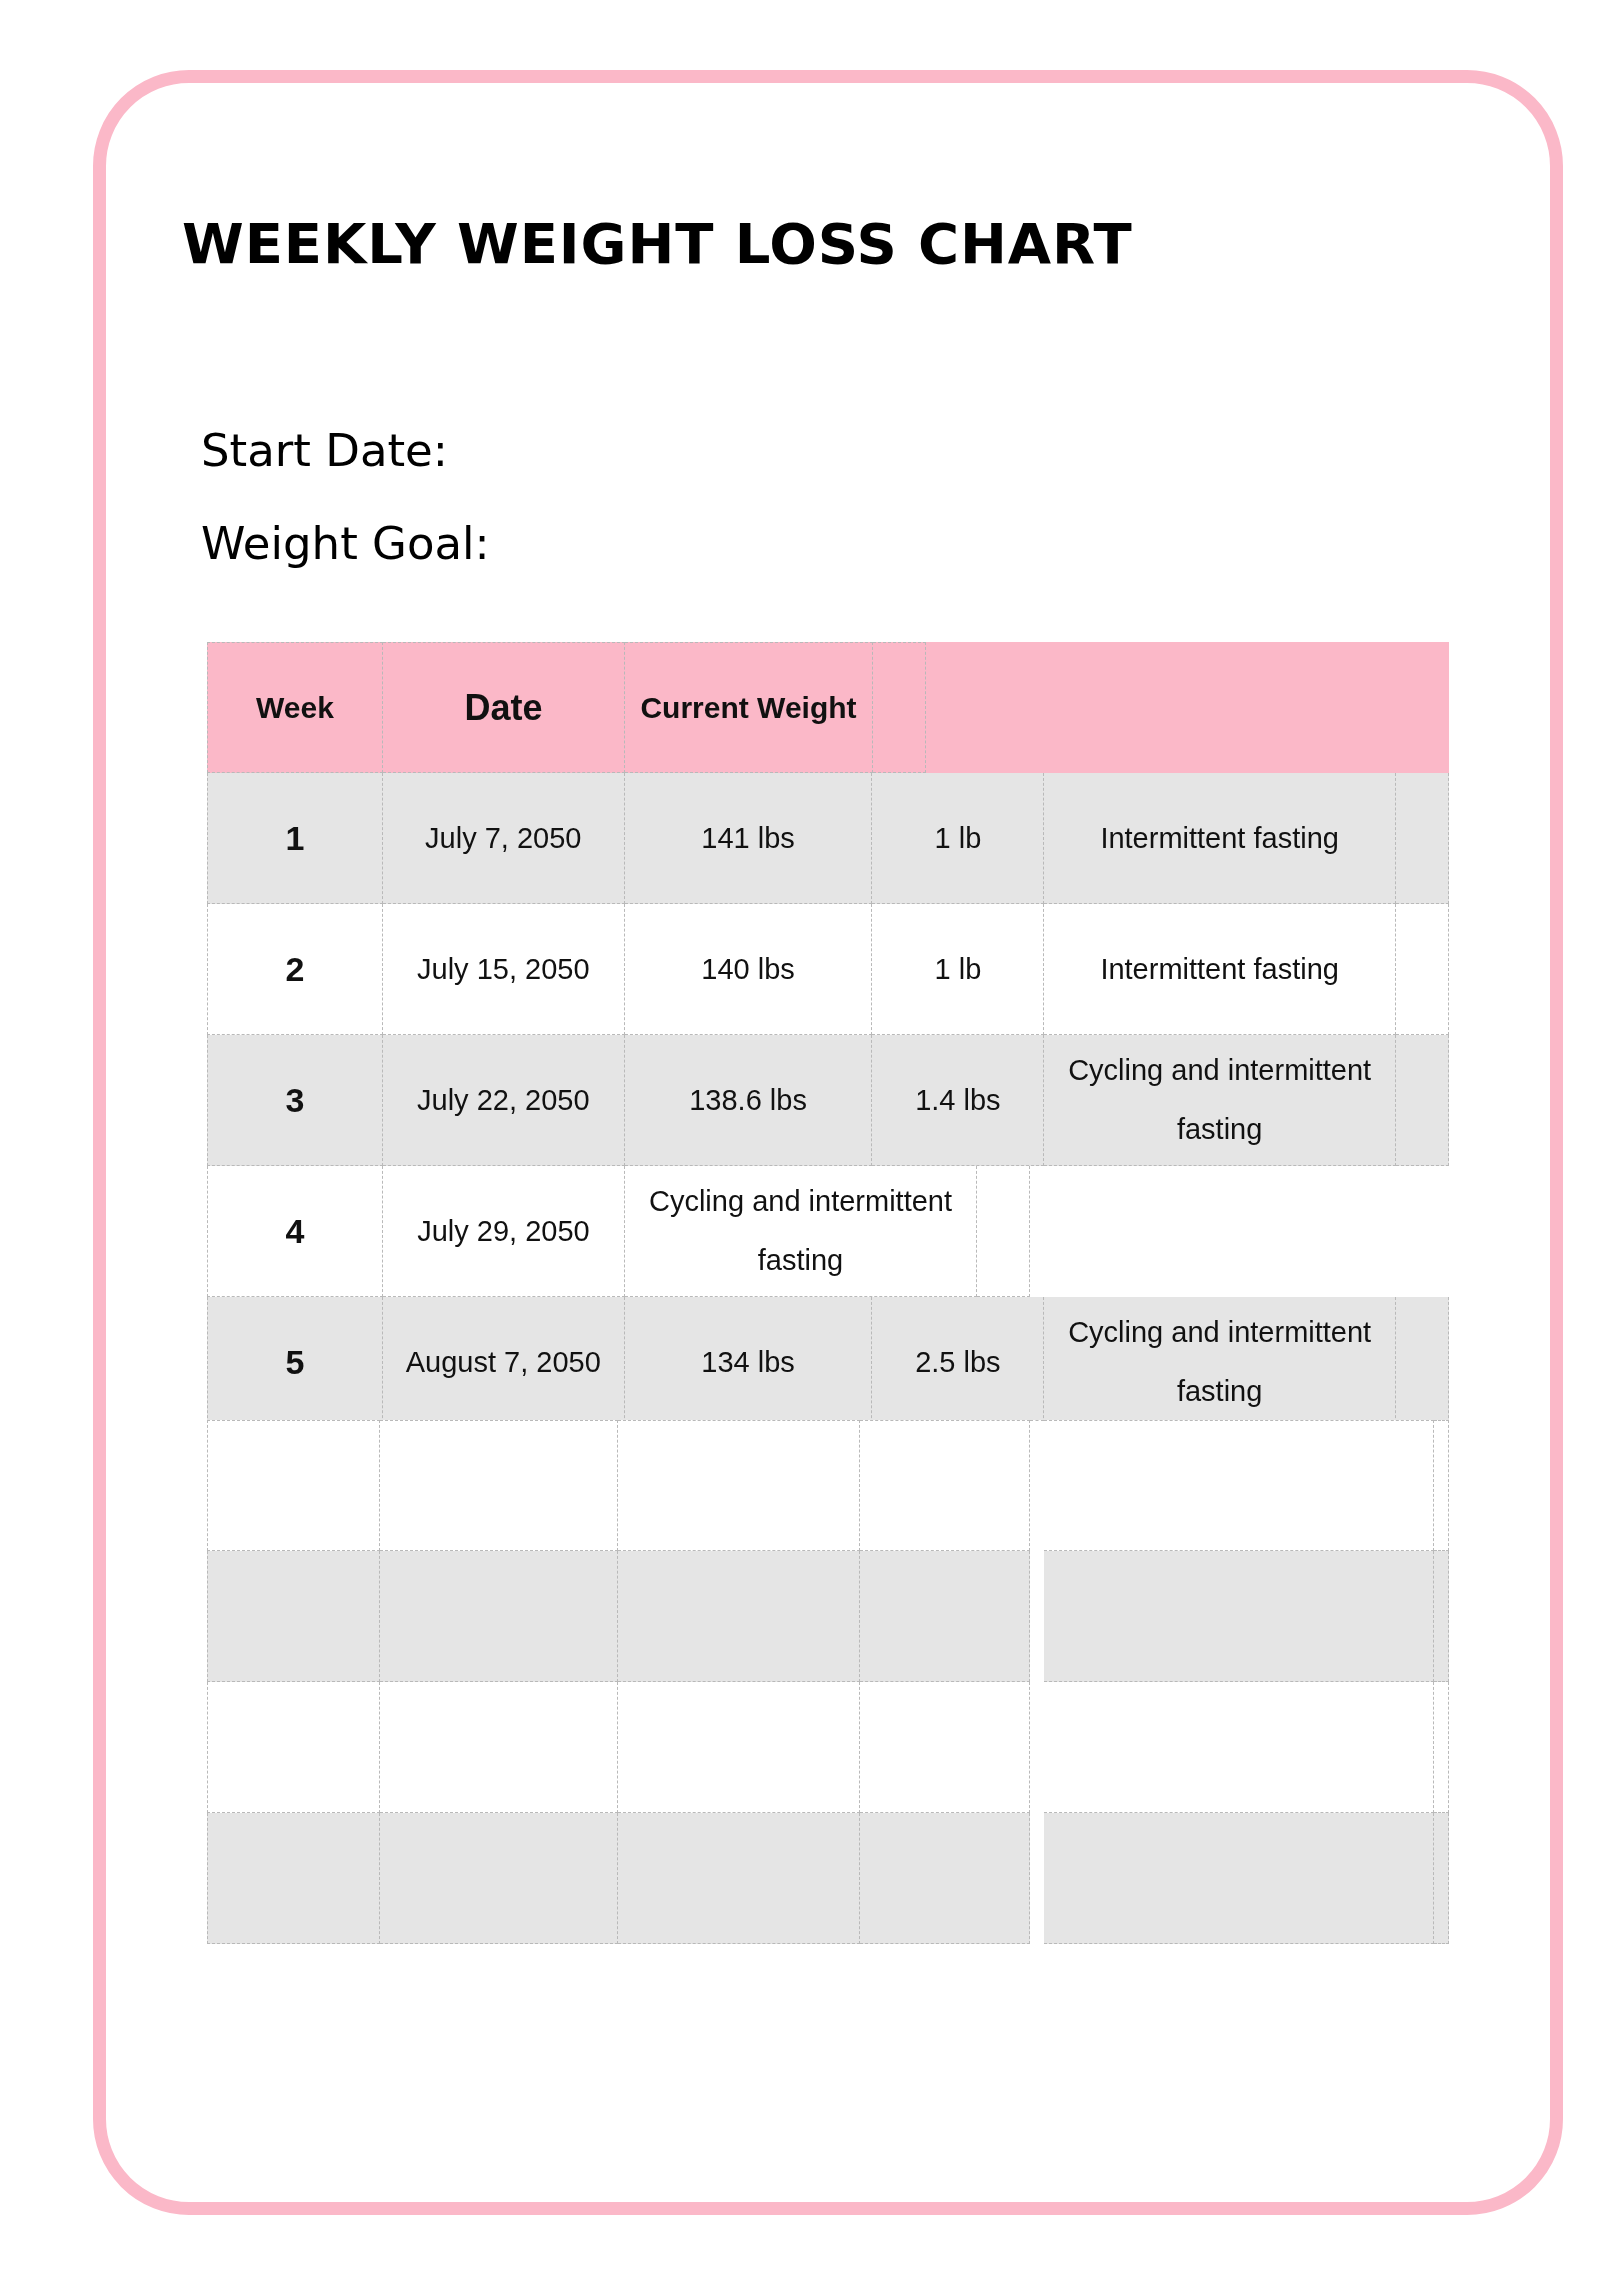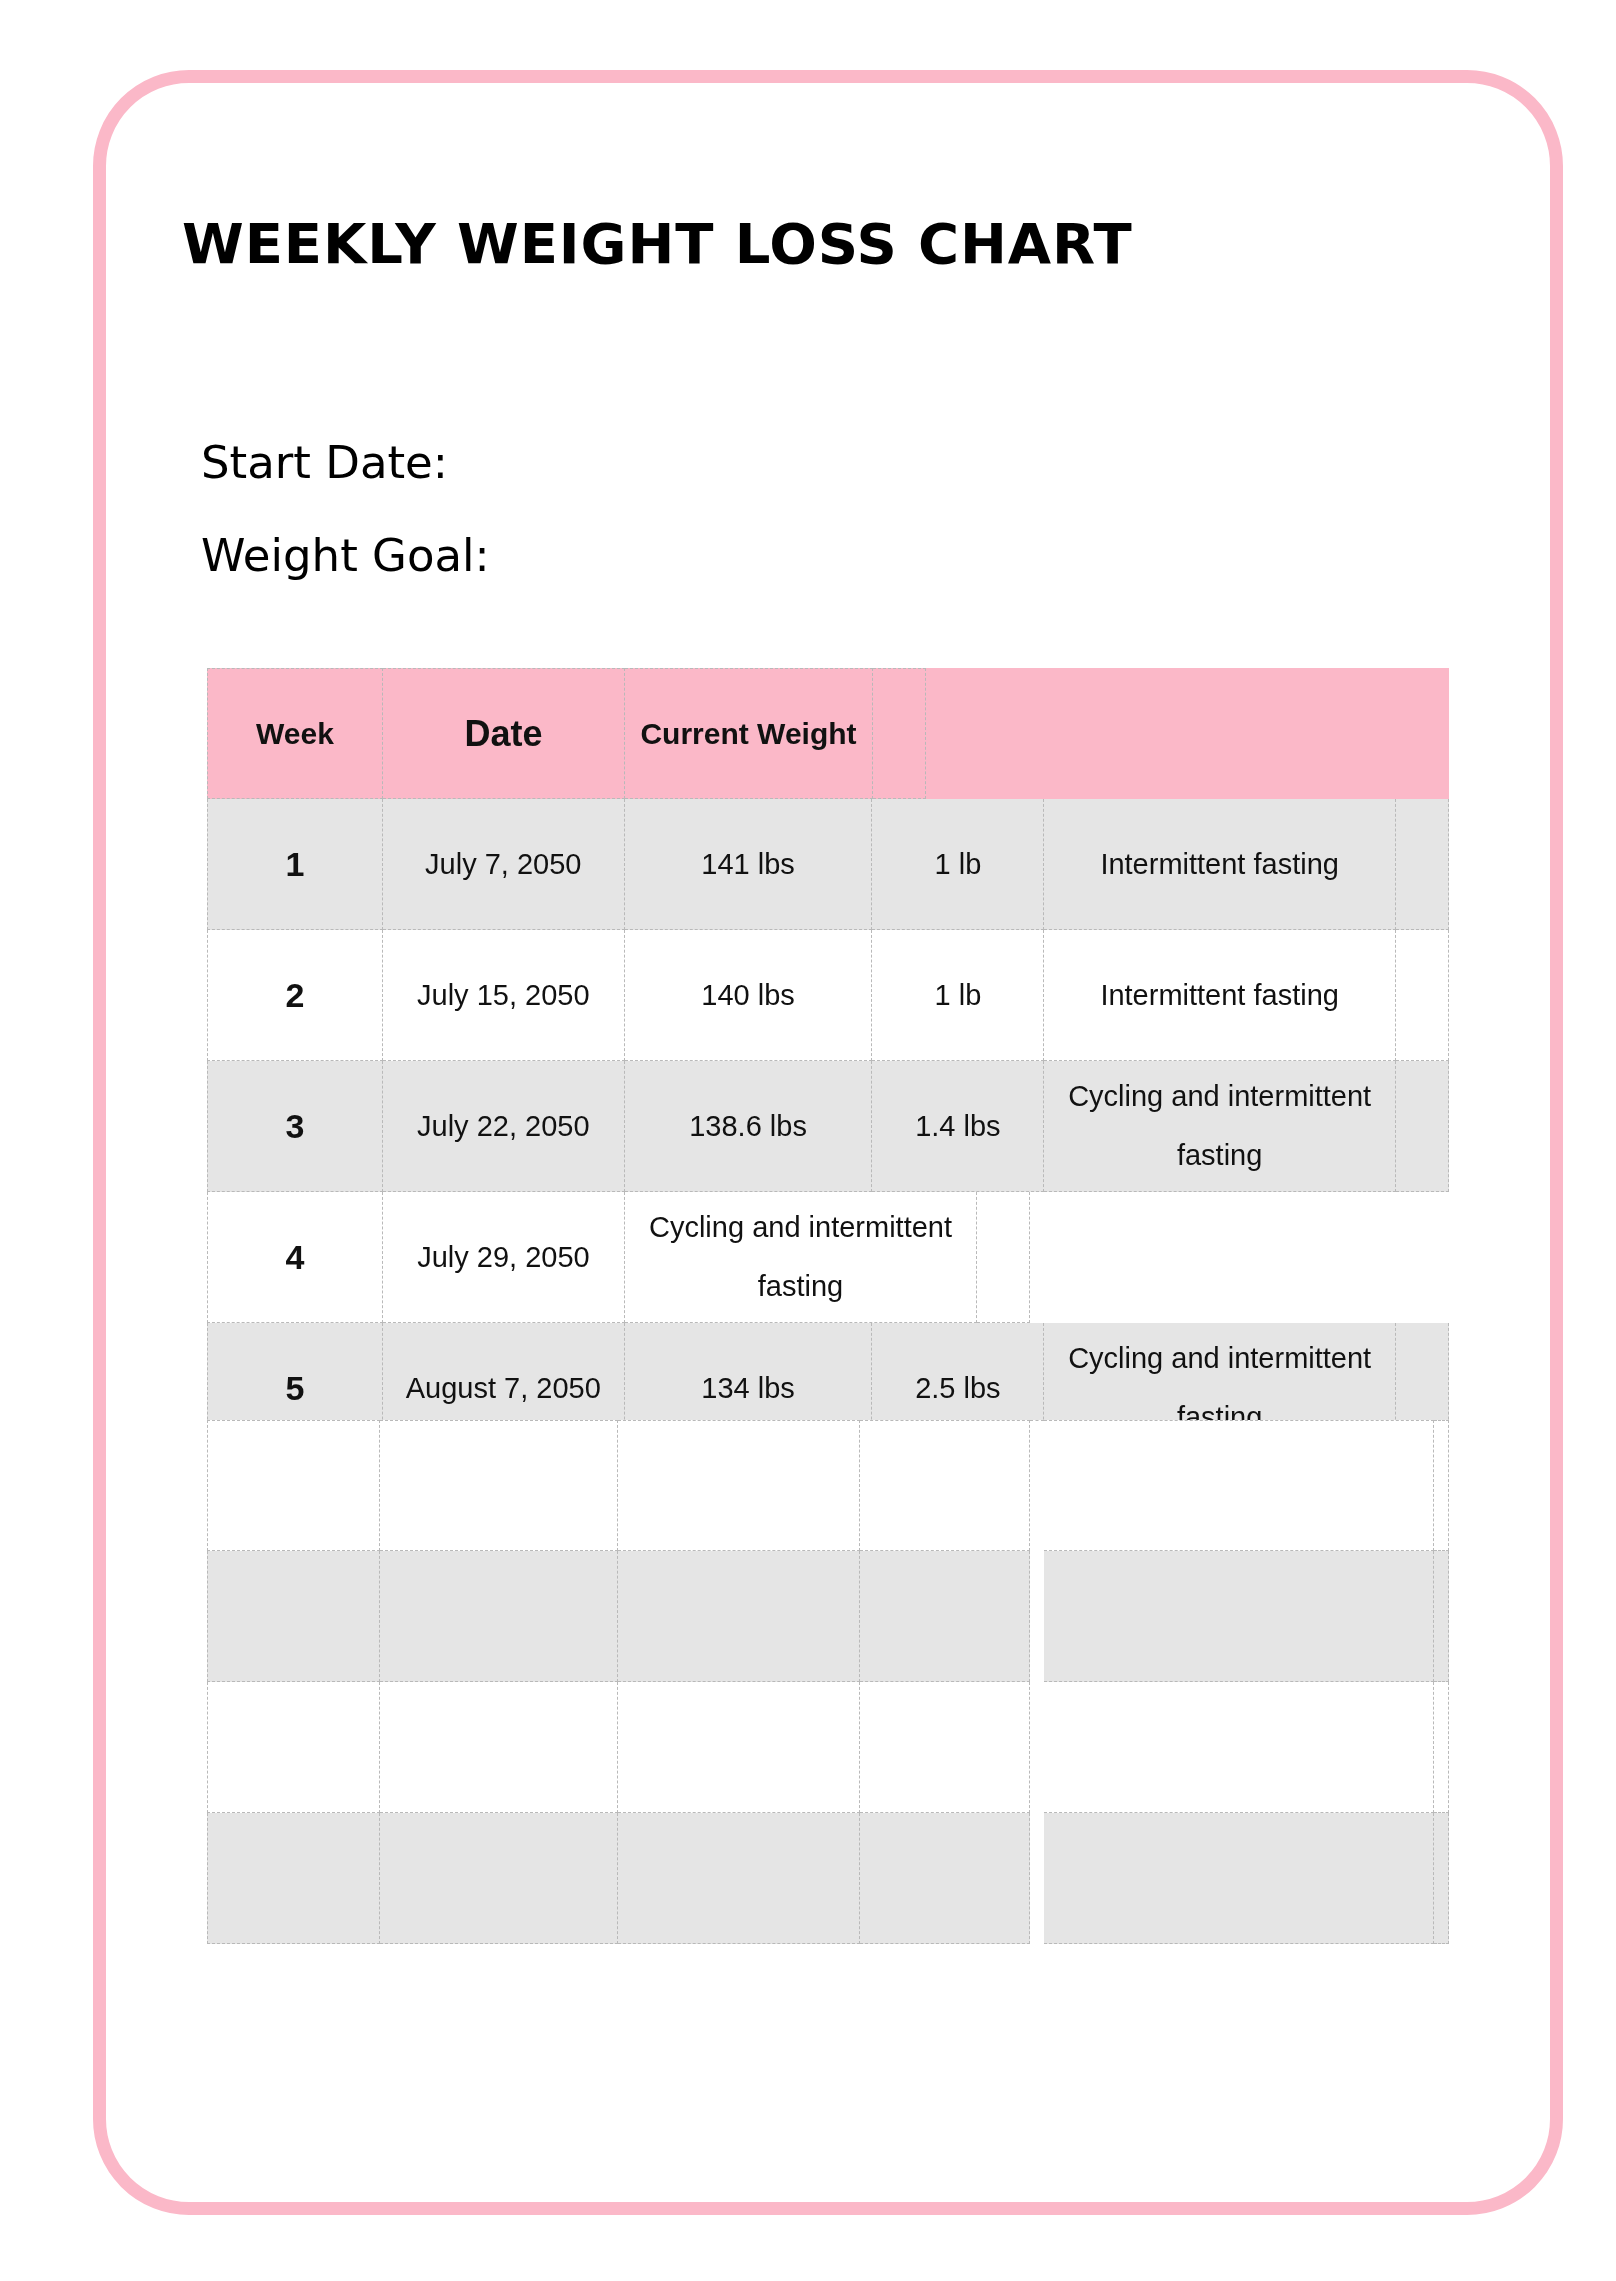--- a/index.html
+++ b/index.html
@@ -9,27 +9,27 @@
     border: 13.4px solid #fbb8c8; border-radius: 96px; background: #ffffff;
   }
   .title {
     position: absolute; left: 182px; top: 210px; margin: 0;
     font-family: "DejaVu Sans", sans-serif; font-weight: bold;
     font-size: 56px; letter-spacing: 0.9px; color: #000; white-space: nowrap;
     line-height: 1.2;
   }
   .field {
     position: absolute; left: 201px; font-family: "DejaVu Sans", sans-serif;
-    font-size: 45px; color: #000; white-space: nowrap; line-height: 1; margin-top: 12px;
+    font-size: 45px; color: #000; white-space: nowrap; line-height: 1;
   }
   .field.start { top: 428px; }
   .field.goal { top: 521px; }
 
   .grid { position: absolute; left: 207px; width: 1242px; }
-  .grid.top { top: 668px; }
+  .grid.top { top: 642px; }
   .grid.bottom { top: 1420px; }
   .row { display: flex; height: 131px; }
   .row.head { background: #fbb8c8; }
   .row.gray { background: #e5e5e5; }
   .row.white { background: #ffffff; }
   .cell {
     box-sizing: border-box; height: 100%;
     border-right: 1.8px dashed #b9b9b9; border-bottom: 1.8px dashed #b9b9b9;
     display: flex; align-items: center; justify-content: center; text-align: center;
     font-family: "Liberation Sans", sans-serif; color: #111; font-size: 29px;

